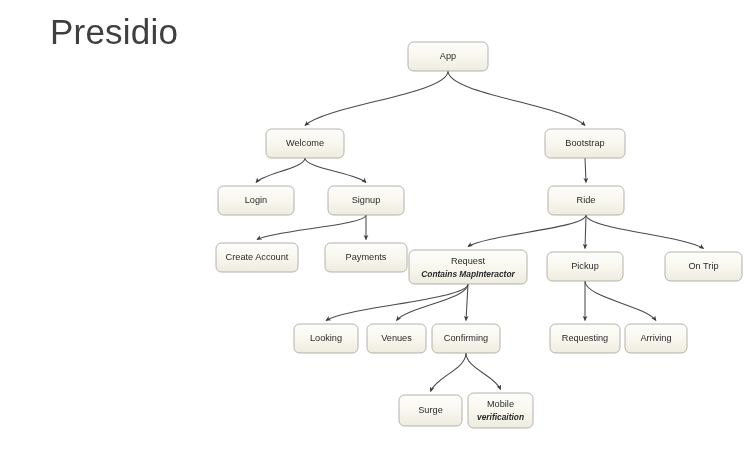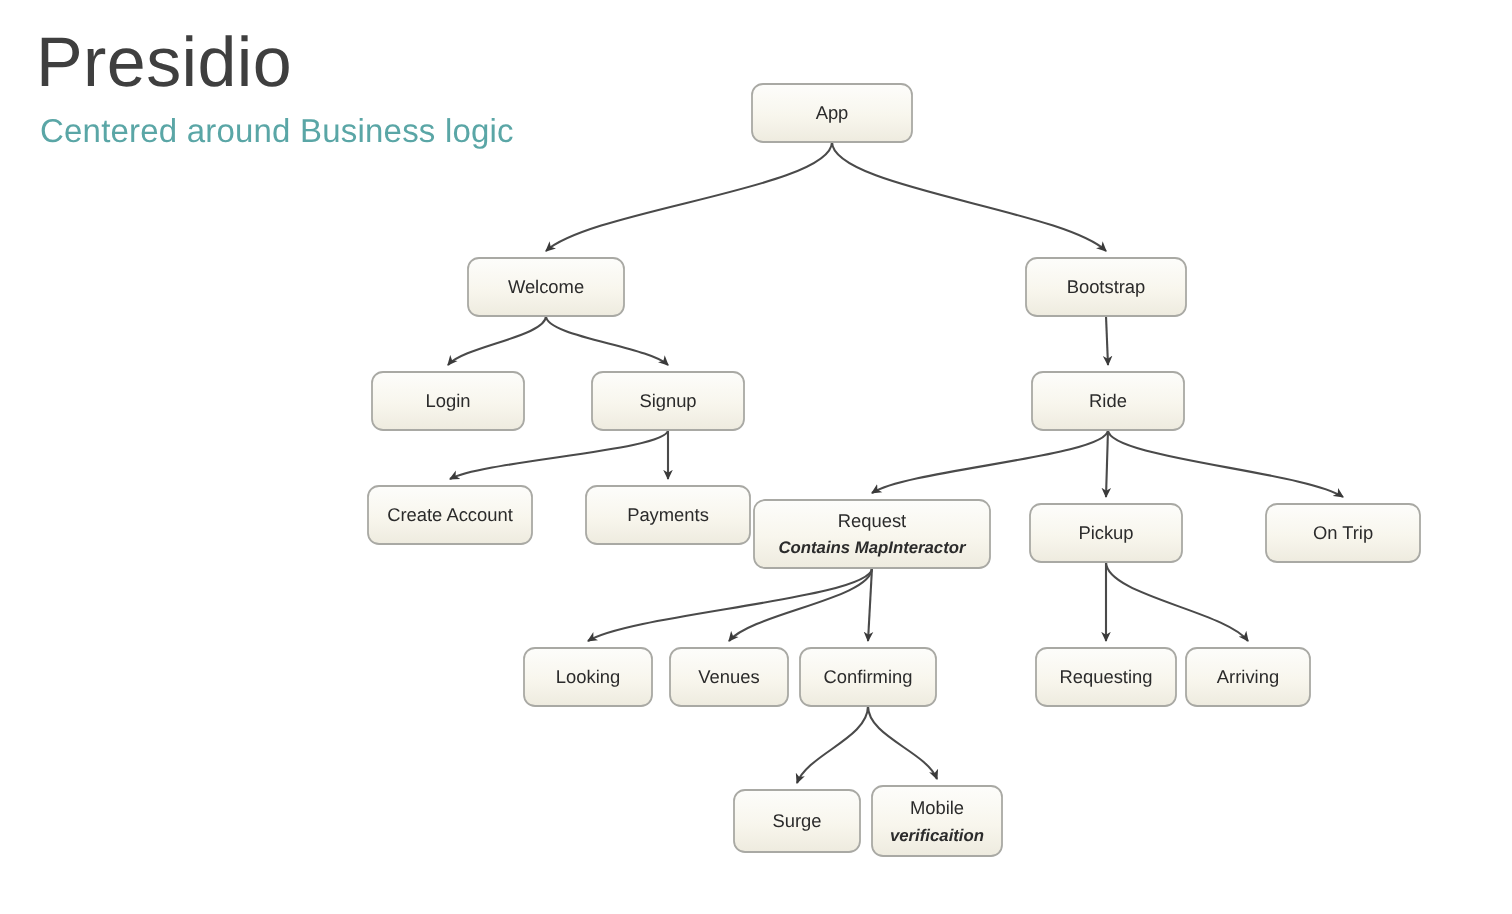--- a/index.html
+++ b/index.html
@@ -11,20 +11,21 @@
     width: 756px;
     height: 457px;
     overflow: hidden;
     font-family: "Liberation Sans", sans-serif;
     position: relative;
   }
   #slide {
     position: absolute;
     inset: 0;
     background: #ffffff;
+    margin-left: 32px;
   }
   #title-block {
     position: absolute;
     left: 18px;
     top: 14px;
   }
   #page-title {
     font-family: "Liberation Sans", sans-serif;
     font-size: 35px;
     font-weight: 400;
@@ -72,21 +73,20 @@
     stroke-width: 1.05;
   }
 </style>
 </head>
 <body>
 
 <div id="slide">
 
   <div id="title-block">
     <h1 id="page-title">Presidio</h1>
-    <div id="page-subtitle">Centered around Business logic</div>
   </div>
 
   <svg id="diagram" width="756" height="457" viewBox="0 0 756 457">
     <defs>
       <linearGradient id="nodeGrad" x1="0" y1="0" x2="0" y2="1">
         <stop offset="0%" stop-color="#fdfdfb"></stop>
         <stop offset="55%" stop-color="#f8f6ed"></stop>
         <stop offset="100%" stop-color="#eeebdf"></stop>
       </linearGradient>
       <marker id="arrow" viewBox="0 0 10 10" refX="8.4" refY="5" markerWidth="5.2" markerHeight="5.2" orient="auto-start-reverse">

